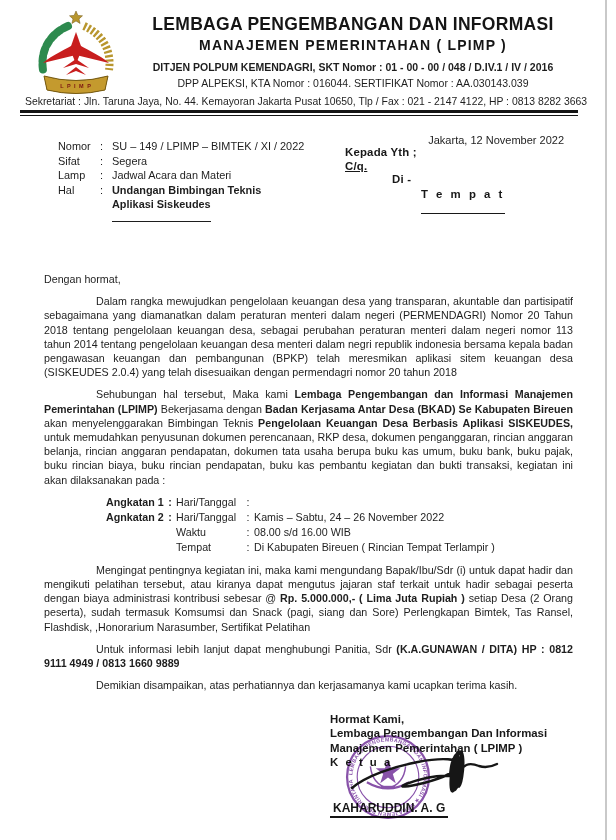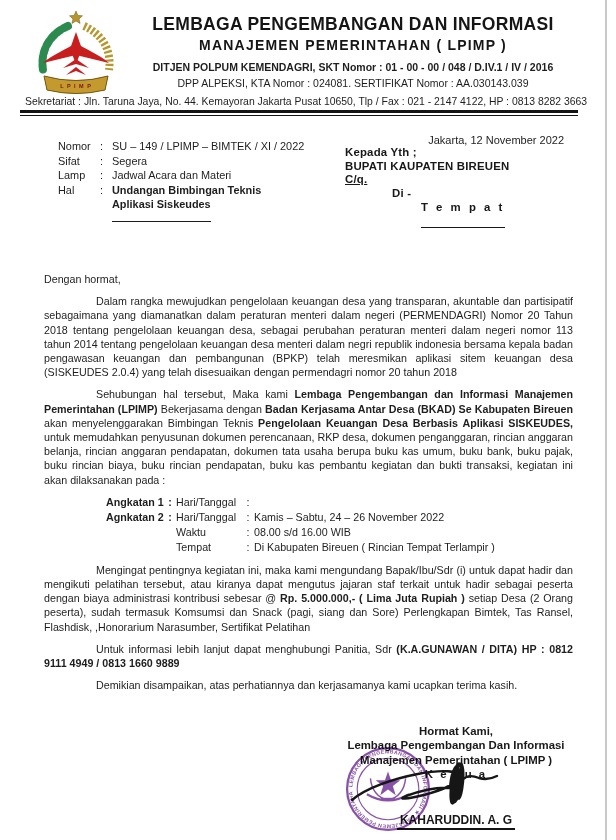--- a/index.html
+++ b/index.html
@@ -41,22 +41,22 @@
   
   .body { position:absolute; left:44px; top:272px; width:529px; font-size:10.7px; line-height:14.2px; }
   .opening { margin-bottom:8px; }
   .para { text-align:justify; text-indent:52px; margin-bottom:8px; }
 
   .sched { margin:4px 0 8px 62px; line-height:15px; }
   .srow { display:grid; grid-template-columns:58px 12px 66px 12px auto; }
   .s-colon { text-align:center; }
 
   
-  .sig { position:absolute; left:330px; top:712px; width:252px; text-align:center;
-         font-size:11.4px; font-weight:bold; line-height:14.4px; color:#181818;margin-top:12px; }
+  .sig { position:absolute; left:330px; top:712px; width:252px; text-align:left;
+         font-size:11.4px; font-weight:bold; line-height:14.4px; color:#181818; }
   .sg4 { letter-spacing:2px; }
   .sig-area { position:relative; height:31px; }
   .stamp { position:absolute; left:14px; top:-37px; width:88px; height:88px;
            mix-blend-mode:multiply; opacity:0.9; }
   .scribble { position:absolute; left:16px; top:-26px; width:228px; height:60px; }
   .sg-name { font-size:12px; }
   .name-u { border-bottom:2px solid #141414; padding:0 3px 1px 3px; display:inline-block; }
 </style>
 </head>
 <body>
@@ -82,21 +82,21 @@
 
       <path d="M14,66 Q46,75 78,66 L75,80 Q46,87 17,80 Z" fill="#c9a councillor32e"></path>
       <path d="M14,66 Q46,75 78,66 L75,80 Q46,87 17,80 Z" fill="#c49a2e" stroke="#7a5c10" stroke-width="1"></path>
       <text x="46" y="78" text-anchor="middle" font-size="5.5" font-weight="bold" fill="#7a1212" letter-spacing="1">L P I M P</text>
     </svg>
 
     <div class="head-text">
       <div class="org1">LEMBAGA PENGEMBANGAN DAN INFORMASI</div>
       <div class="org2">MANAJEMEN PEMERINTAHAN ( LPIMP )</div>
       <div class="reg1">DITJEN POLPUM KEMENDAGRI, SKT Nomor : 01 - 00 - 00 / 048 / D.IV.1 / IV / 2016</div>
-      <div class="reg2">DPP ALPEKSI, KTA Nomor : 024081. SERTIFIKAT Nomor : AA.030143.039</div>
+      <div class="reg2">DPP ALPEKSI, KTA Nomor : 016044. SERTIFIKAT Nomor : AA.030143.039</div>
     </div>
     <div class="sek">Sekretariat : Jln. Taruna Jaya, No. 44. Kemayoran Jakarta Pusat 10650,  Tlp / Fax :  021 - 2147 4122,   HP :  0813 8282 3663</div>
     <div class="rule"></div>
   </header>
 
   <div class="date">Jakarta, 12 November 2022</div>
 
   <div class="meta">
     <div class="mrow">
       <span>Nomor</span>
@@ -116,21 +116,20 @@
     <div class="mrow">
       <span>Hal</span>
         <span>:</span>
         <span class="bold">Undangan Bimbingan Teknis</span>
     </div>
     <div class="hal2"><span class="bold u">Aplikasi Siskeudes</span></div>
   </div>
 
   <div class="recipient">
     <div>Kepada Yth ;</div>
-    <div>BUPATI KAUPATEN BIREUEN</div>
     <div class="r-cq">
       <span class="r-cqlabel">C/q.</span>
     </div>
     <div class="r-di">Di -</div>
     <div><span class="r-place">T e m p a t</span></div>
   </div>
 
   <div class="body">
     <div class="opening">Dengan hormat,</div>
 

